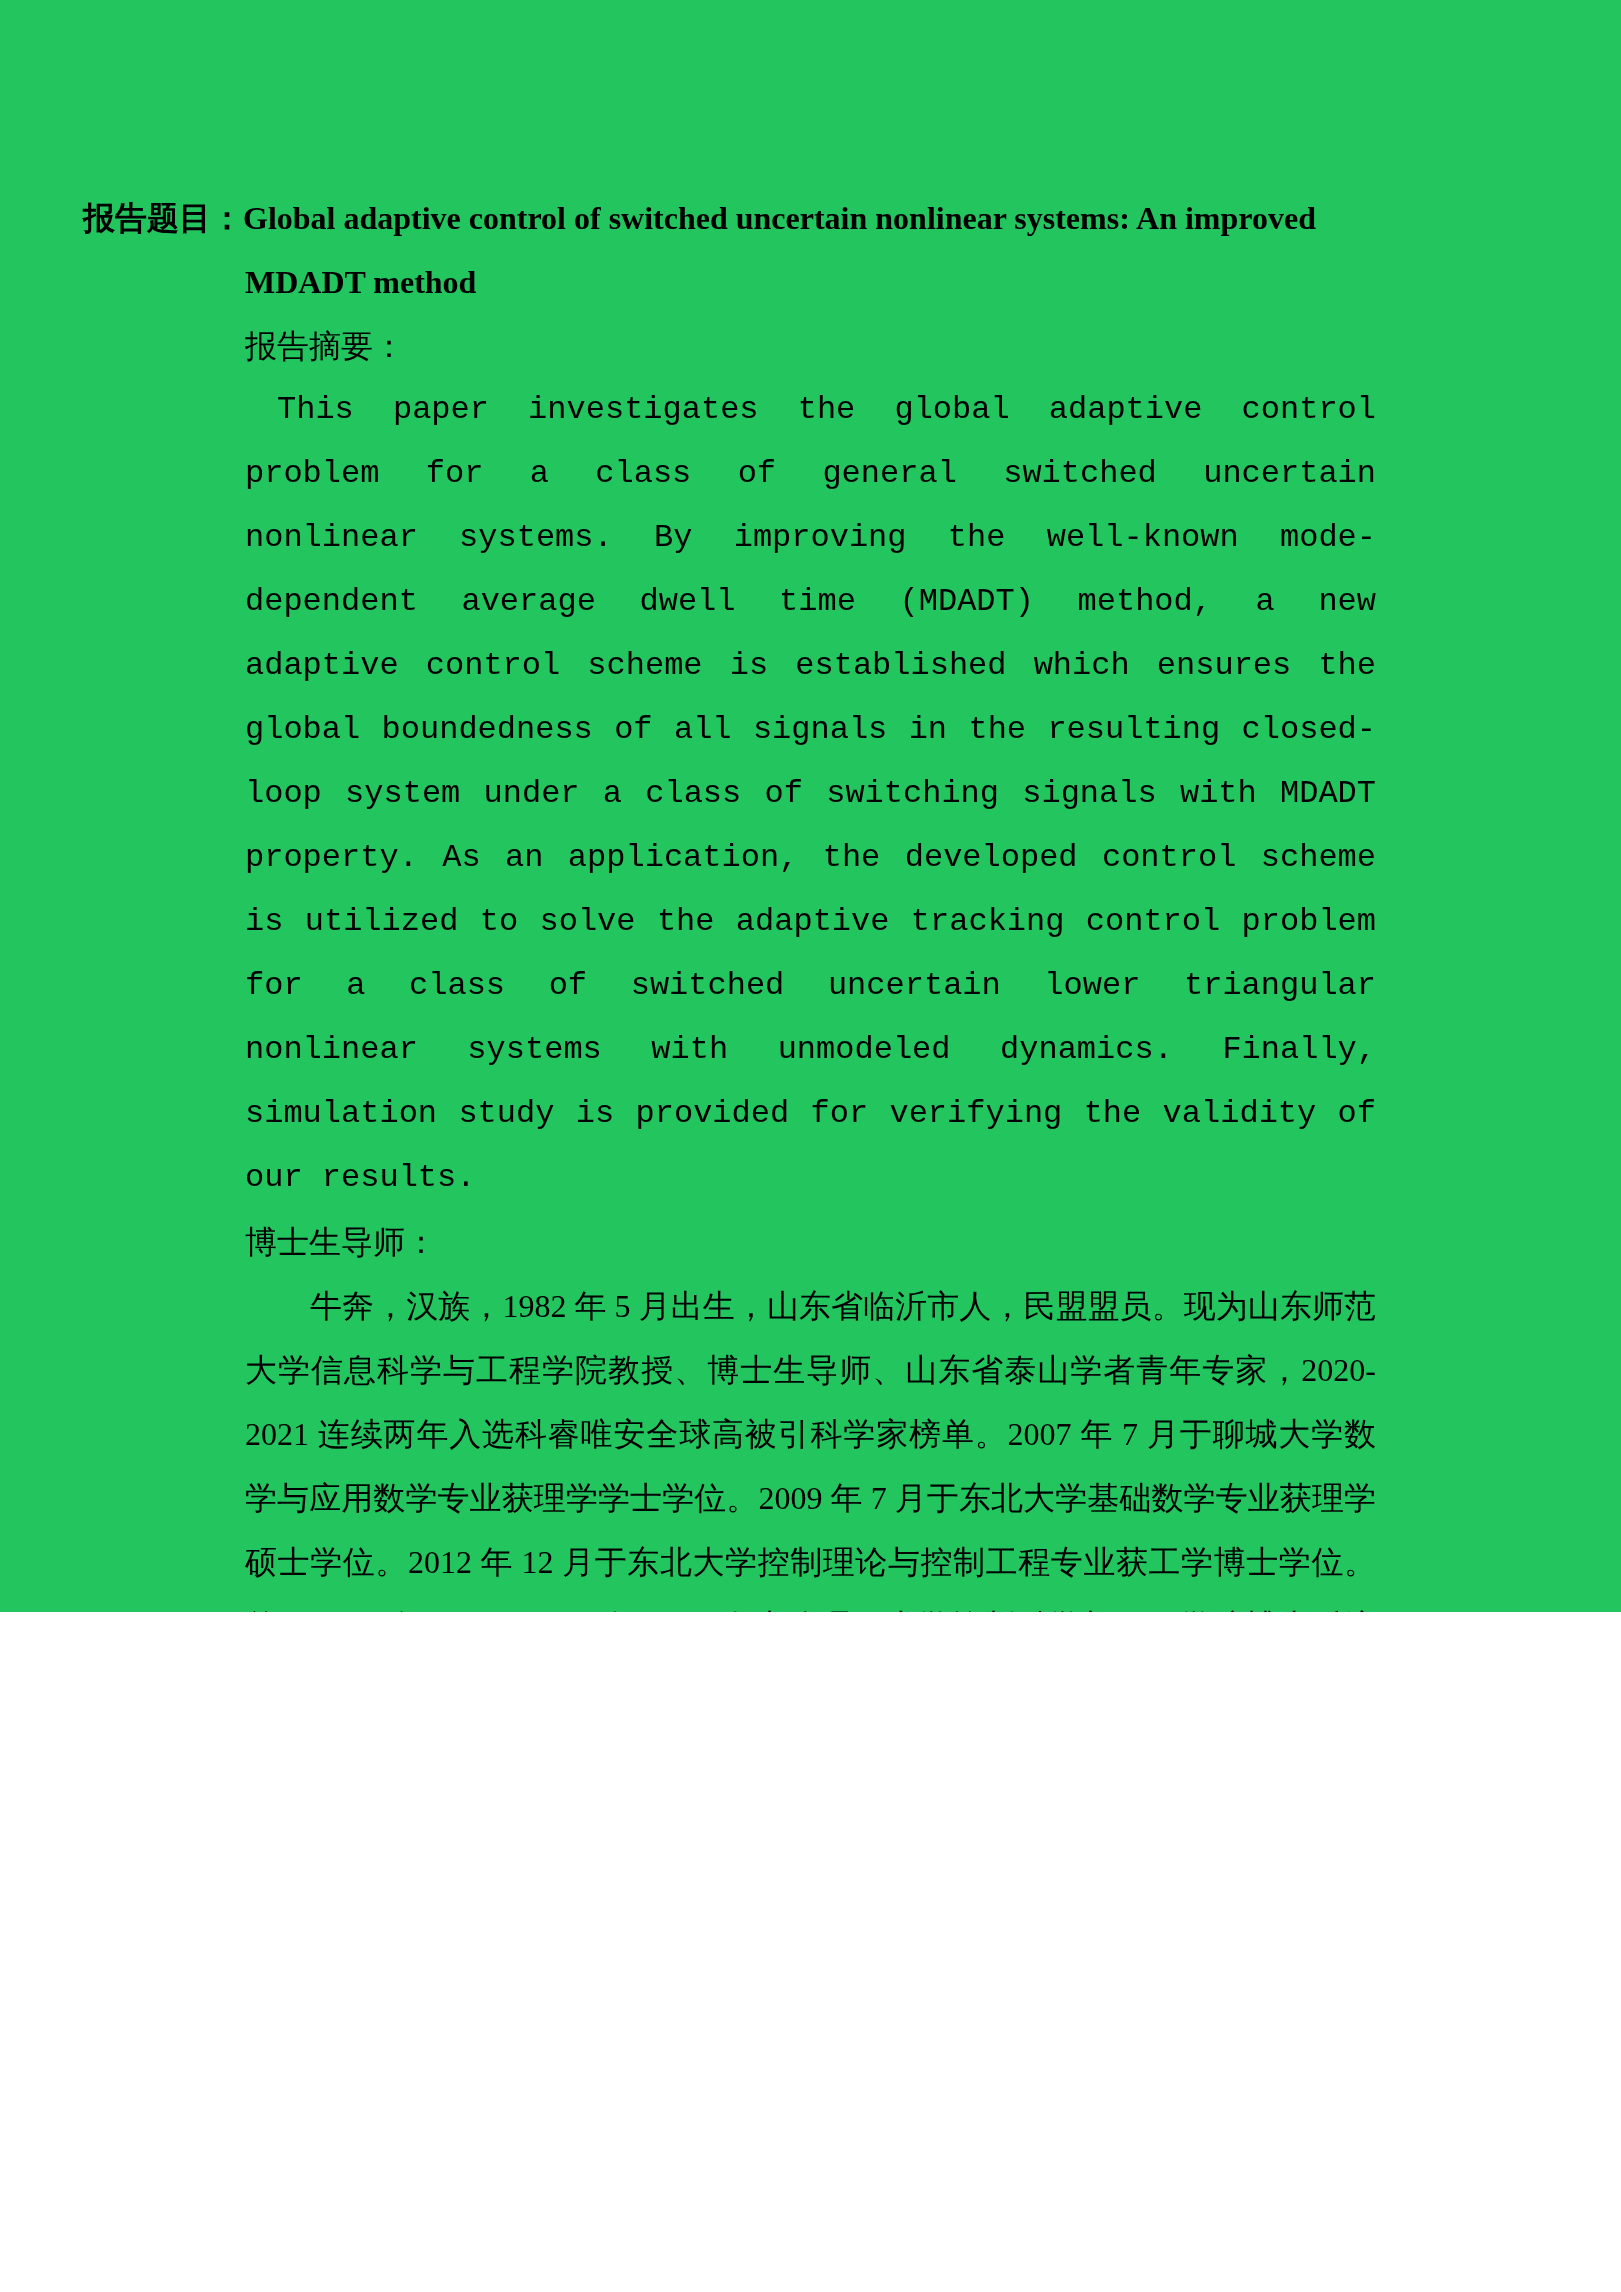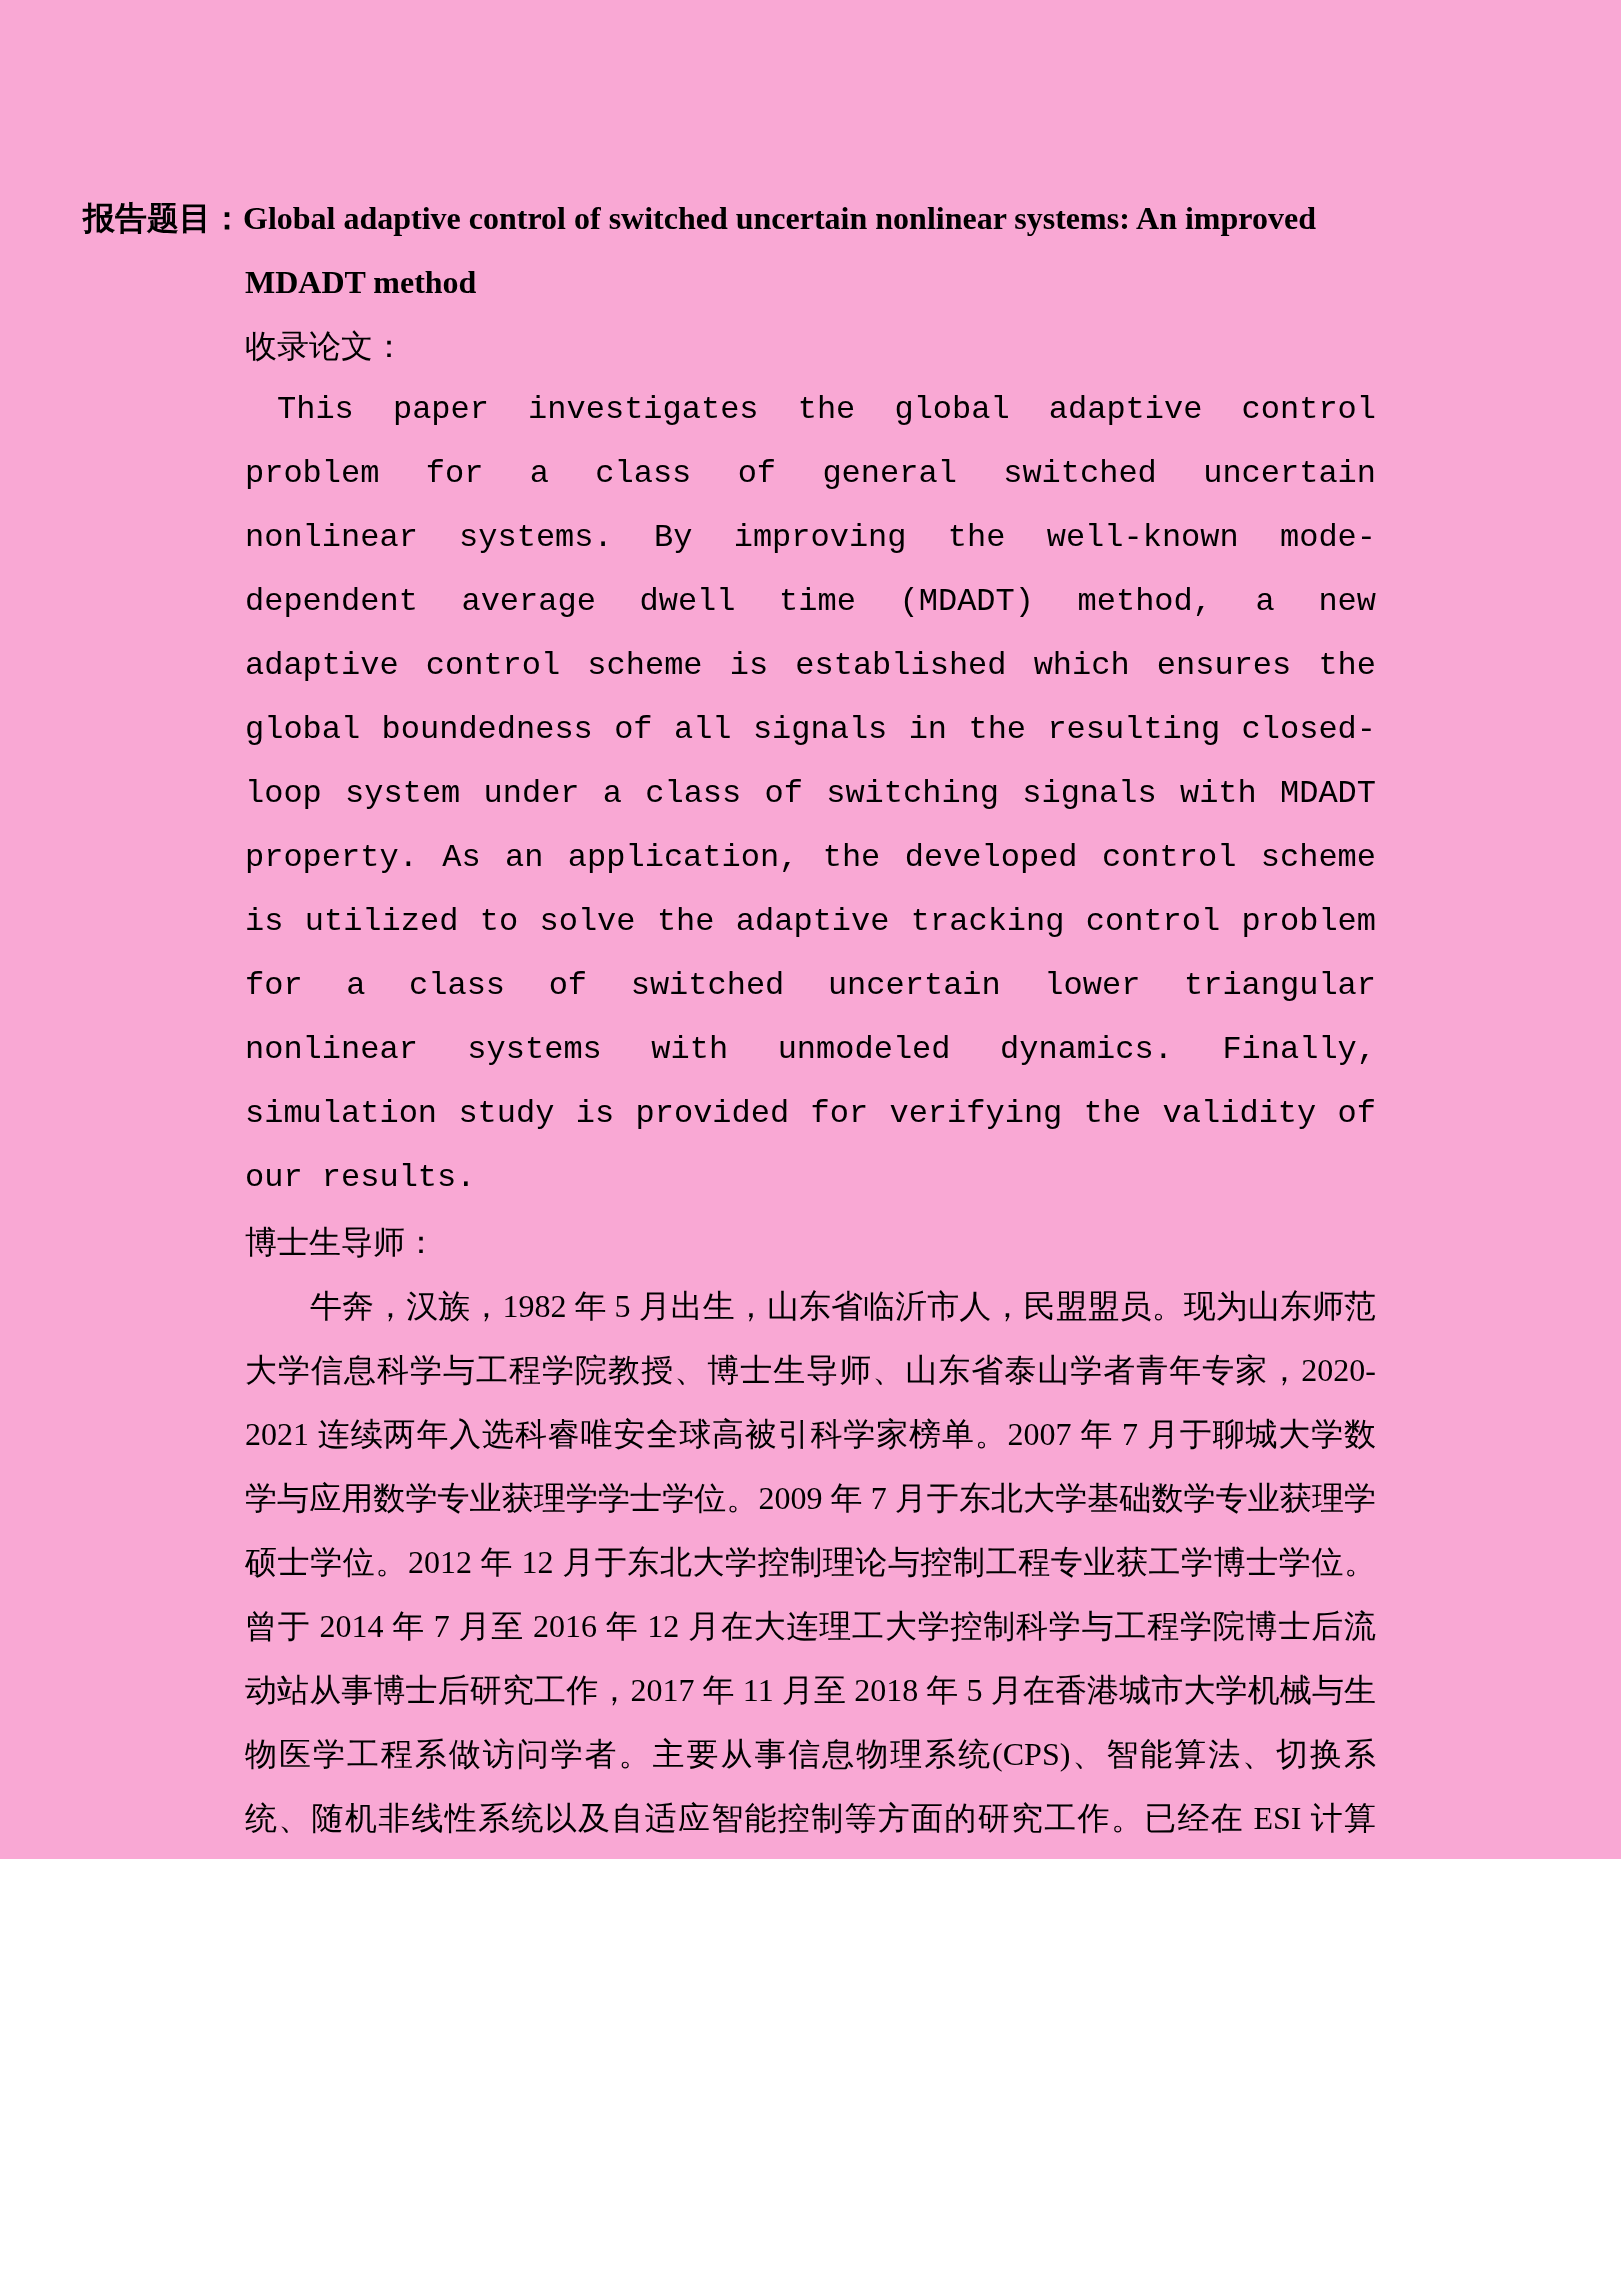--- a/index.html
+++ b/index.html
@@ -3,22 +3,22 @@
 <meta charset="utf-8">
 <style>
   html, body {
     margin: 0;
     padding: 0;
     background: #ffffff;
   }
   .page {
     position: relative;
     width: 1621px;
-    height: 1859px;
-    background: #f9a8d4;
+    height: 1612px;
+    background: #22c55e;
     overflow: hidden;
     font-family: "Liberation Serif", "DejaVu Serif", serif;
     color: #000000;
   }
   .content {
     position: absolute;
     left: 245px;
     top: 186px;
     width: 1131px;
     font-size: 32px;
@@ -57,21 +57,21 @@
   }
 </style>
 </head>
 <body>
 
 <div class="page">
   <div class="content">
 
     <p class="title-block"><span class="title-label">报告题目：</span><span class="title-text">Global adaptive control of switched uncertain nonlinear systems: An improved MDADT method</span></p>
 
-    <h2 class="section-label">收录论文：</h2>
+    <h2 class="section-label">报告摘要：</h2>
 
     <p class="para para-en">This paper investigates the global adaptive control problem for a class of general switched uncertain nonlinear systems. By improving the well-known mode-dependent average dwell time (MDADT) method, a new adaptive control scheme is established which ensures the global boundedness of all signals in the resulting closed-loop system under a class of switching signals with MDADT property. As an application, the developed control scheme is utilized to solve the adaptive tracking control problem for a class of switched uncertain lower triangular nonlinear systems with unmodeled dynamics. Finally, simulation study is provided for verifying the validity of our results.</p>
 
     <h2 class="section-label">博士生导师：</h2>
 
     <p class="para para-zh">牛奔，汉族，1982 年 5 月出生，山东省临沂市人，民盟盟员。现为山东师范大学信息科学与工程学院教授、博士生导师、山东省泰山学者青年专家，2020-2021 连续两年入选科睿唯安全球高被引科学家榜单。2007 年 7 月于聊城大学数学与应用数学专业获理学学士学位。2009 年 7 月于东北大学基础数学专业获理学硕士学位。2012 年 12 月于东北大学控制理论与控制工程专业获工学博士学位。曾于 2014 年 7 月至 2016 年 12 月在大连理工大学控制科学与工程学院博士后流动站从事博士后研究工作，2017 年 11 月至 2018 年 5 月在香港城市大学机械与生物医学工程系做访问学者。主要从事信息物理系统(CPS)、智能算法、切换系统、随机非线性系统以及自适应智能控制等方面的研究工作。已经在 ESI 计算机、ESI 工程学等主要学术期刊及会议上发表论文 140 余篇，其中 SCI 收录论文 80 余篇作为负责人先后主持国家自然科学基金面上项目 2 项、国家自然科学基金青年项目 1 项、省部级项目 5 项。</p>
 
   </div>
 </div>
 

